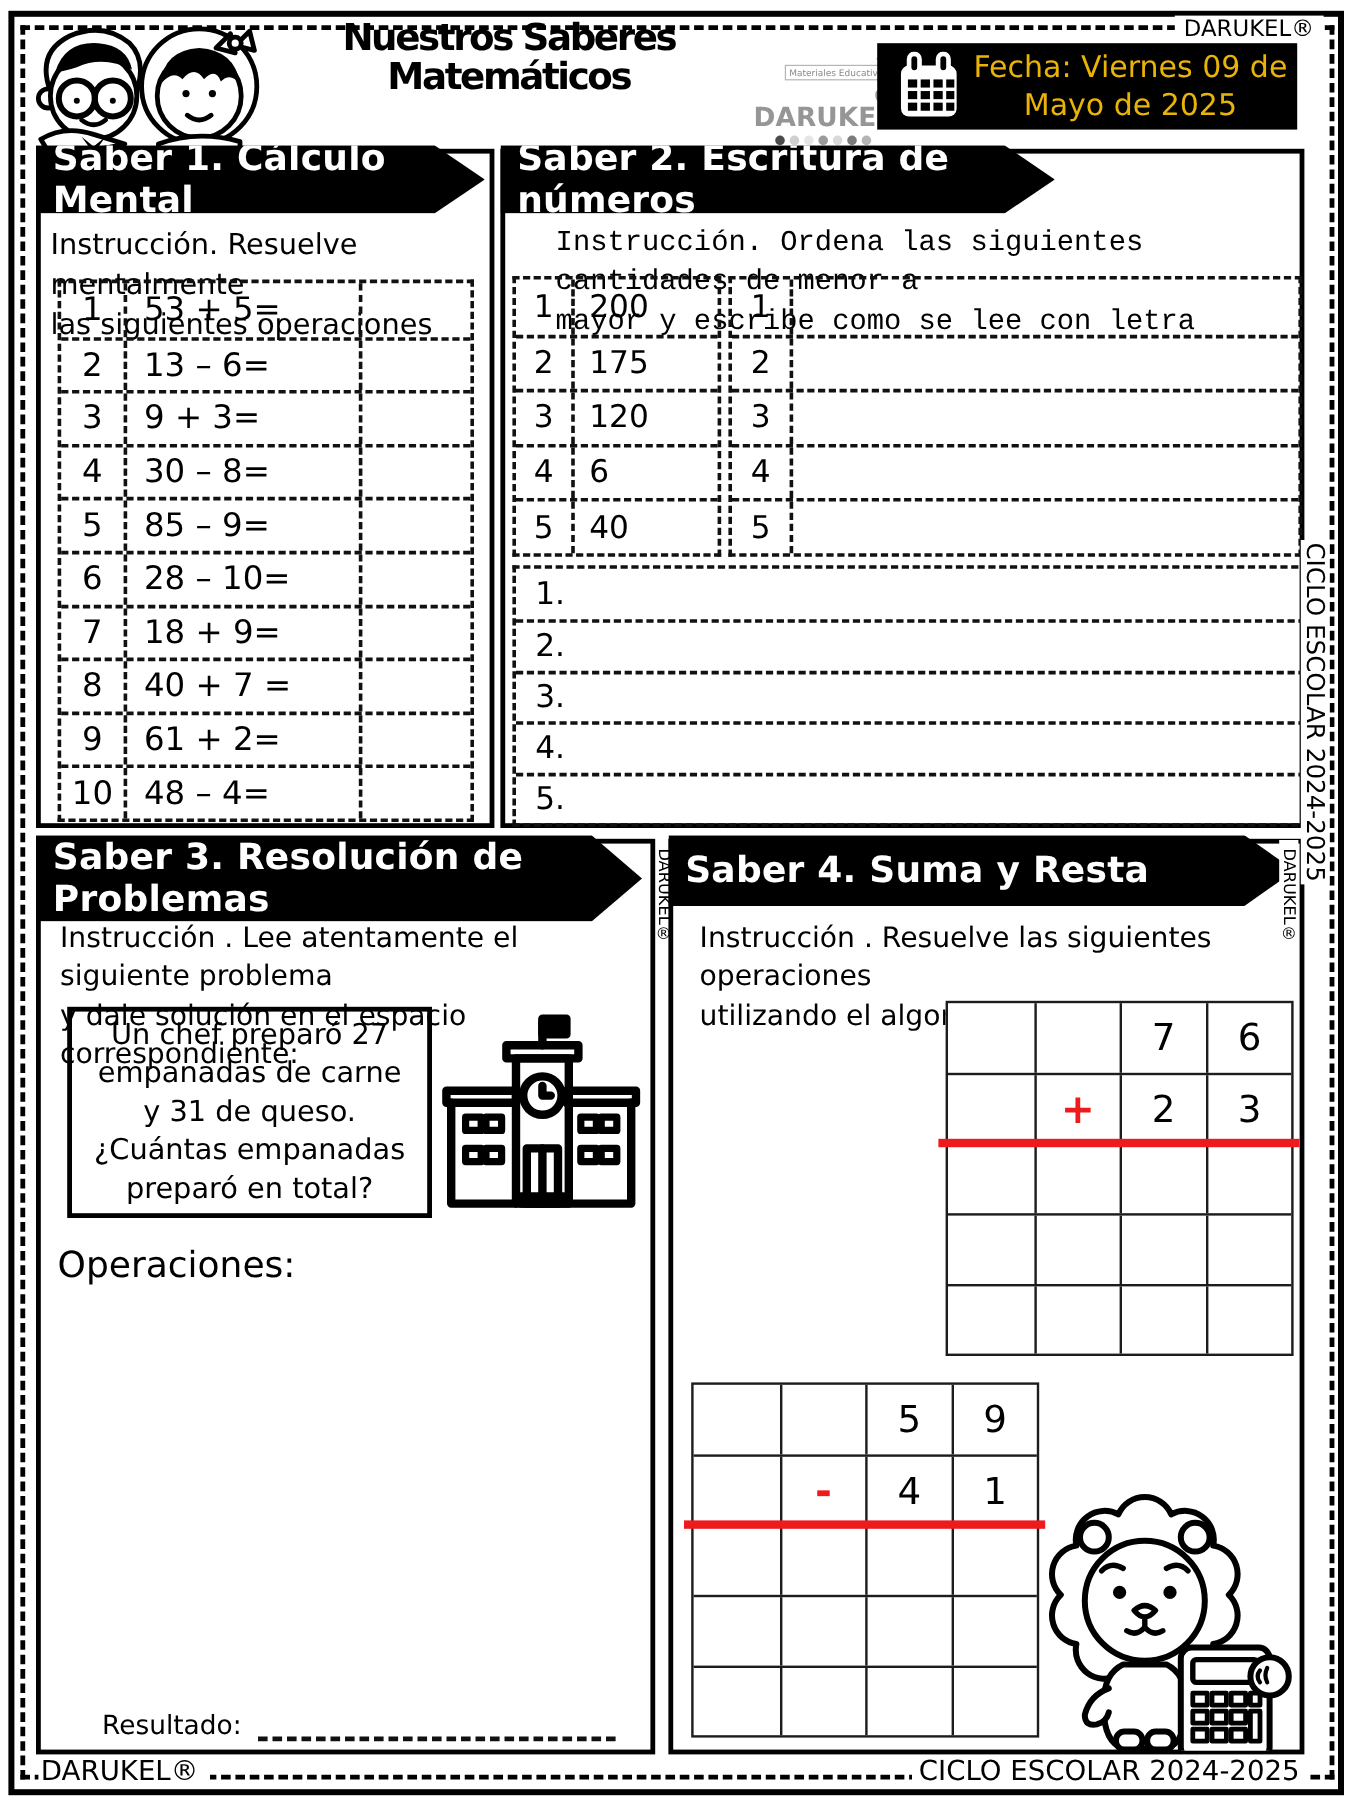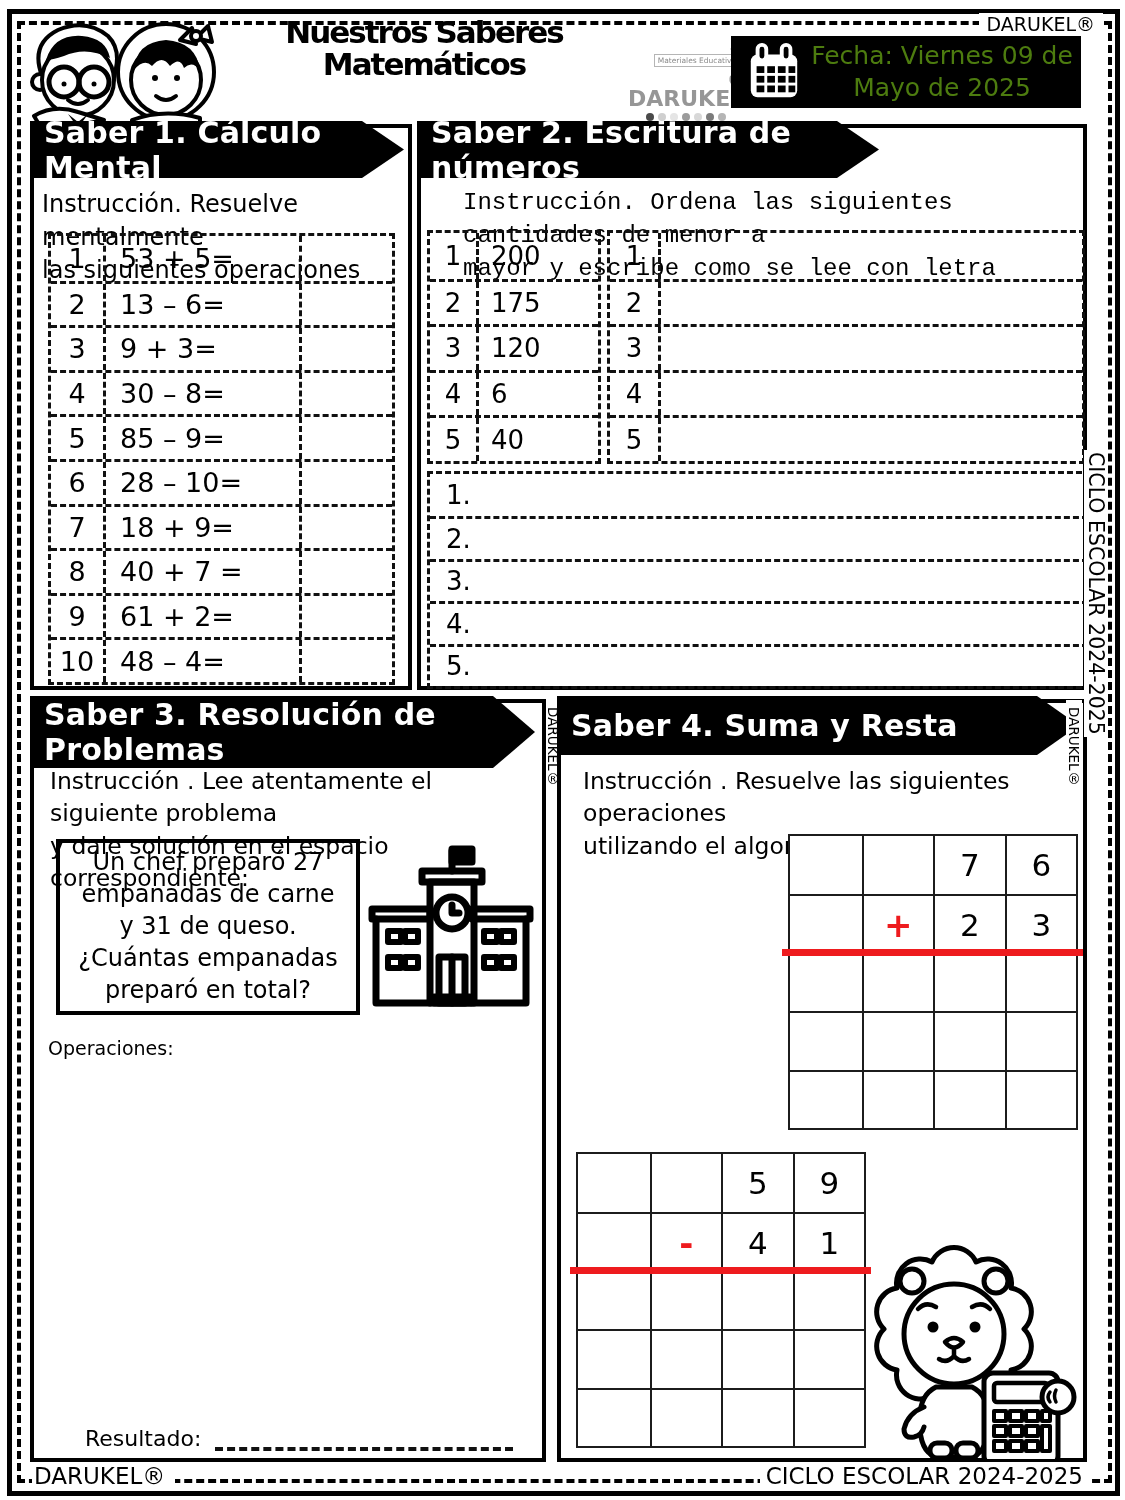--- a/index.html
+++ b/index.html
@@ -15,21 +15,21 @@
   .kids { position:absolute; left:24px; top:16px; width:206px; height:112px; z-index:3; }
   .main-title { position:absolute; left:222px; top:16px; width:404px; text-align:center; font-weight:800; font-size:31px; line-height:1.04; letter-spacing:-2px; z-index:3; }
   .logo { position:absolute; left:628px; top:46px; width:116px; text-align:center; z-index:3; }
   .logo-row1 { display:flex; align-items:flex-end; justify-content:center; gap:2px;flex-direction:column; }
   .logo-tag { font-size:7.5px; color:#8a8a8a; border:1px solid #b5b5b5; padding:1px 3px; white-space:nowrap; background:#fff; }
   .logo-pencil { width:14px; height:6px; background:#9c9c9c; clip-path:polygon(0 50%,35% 0,100% 0,100% 100%,35% 100%); }
   .logo-name { font-size:22px; font-weight:800; color:#969696; letter-spacing:0; line-height:1.1; }
   .logo-name sup { font-size:9px; }
   .logo-dots { display:flex; justify-content:center; gap:4px; margin-top:2px; }
   .logo-dots span { width:8px; height:8px; border-radius:50%; display:block; }
-  .date-banner { position:absolute; left:731px; top:36px; width:350px; height:72px; background:#000; color:#4d7c0f; display:flex; align-items:center; z-index:3; }
+  .date-banner { position:absolute; left:731px; top:36px; width:350px; height:72px; background:#000; color:#eab308; display:flex; align-items:center; z-index:3; }
   .date-banner svg { margin-left:14px; flex:0 0 auto; }
   .date-text { flex:1; text-align:center; font-size:25px; line-height:1.28; }
   .brand-top-right { position:absolute; right:22px; top:13px; font-size:19px; background:#fff; padding:0 8px; z-index:4; }
 
   
   .panel { position:absolute; border:4px solid #000; background:#fff; z-index:1; }
   #p1 { left:30px; top:124px; width:382px; height:566px; }
   #p2 { left:417px; top:124px; width:670px; height:566px; }
   #p3 { left:30px; top:699px; width:516px; height:763px; }
   #p4 { left:557px; top:699px; width:530px; height:763px; }
@@ -62,21 +62,21 @@
   .t2 .c { display:flex; align-items:center; font-size:26px; }
   .t2 .c-num { justify-content:center; }
   .t2 .c-val { border-left:3px dashed #111; padding-left:12px; }
   .lines-box { position:absolute; left:6px; top:343px; width:664px; height:218px; border:3px dashed #111; display:grid; grid-template-rows:repeat(5,1fr); }
   .line-row { display:flex; align-items:center; padding-left:16px; font-size:26px; }
   .line-row + .line-row { border-top:3px dashed #111; }
 
   
   .problem-box { position:absolute; left:22px; top:136px; width:304px; height:176px; border:4px solid #000; display:flex; align-items:center; justify-content:center; text-align:center; font-size:24px; line-height:1.33; padding:6px 16px; }
   .school { position:absolute; left:334px; top:142px; width:166px; height:162px; }
-  .ops-label { position:absolute; left:14px; top:334px; font-size:19px; }
+  .ops-label { position:absolute; left:14px; top:334px; font-size:30px; }
   .s3-result { position:absolute; left:51px; top:722px; display:flex; align-items:flex-end; }
   .result-dashes { width:298px; border-bottom:4.5px dashed #111; height:26px; margin-left:14px; }
   .s3-result .lbl { font-size:22px; }
 
   
   .grid4 { position:absolute; width:290px; height:296px; border:2.5px solid #1c1c1c; display:grid; grid-template-rows:repeat(5,1fr); background:#fff; }
   .g-row { display:grid; grid-template-columns:repeat(4,1fr); }
   .g-row + .g-row { border-top:2.5px solid #1c1c1c; }
   .g-cell { display:flex; align-items:center; justify-content:center; font-size:31px; }
   .g-cell + .g-cell { border-left:2.5px solid #1c1c1c; }

